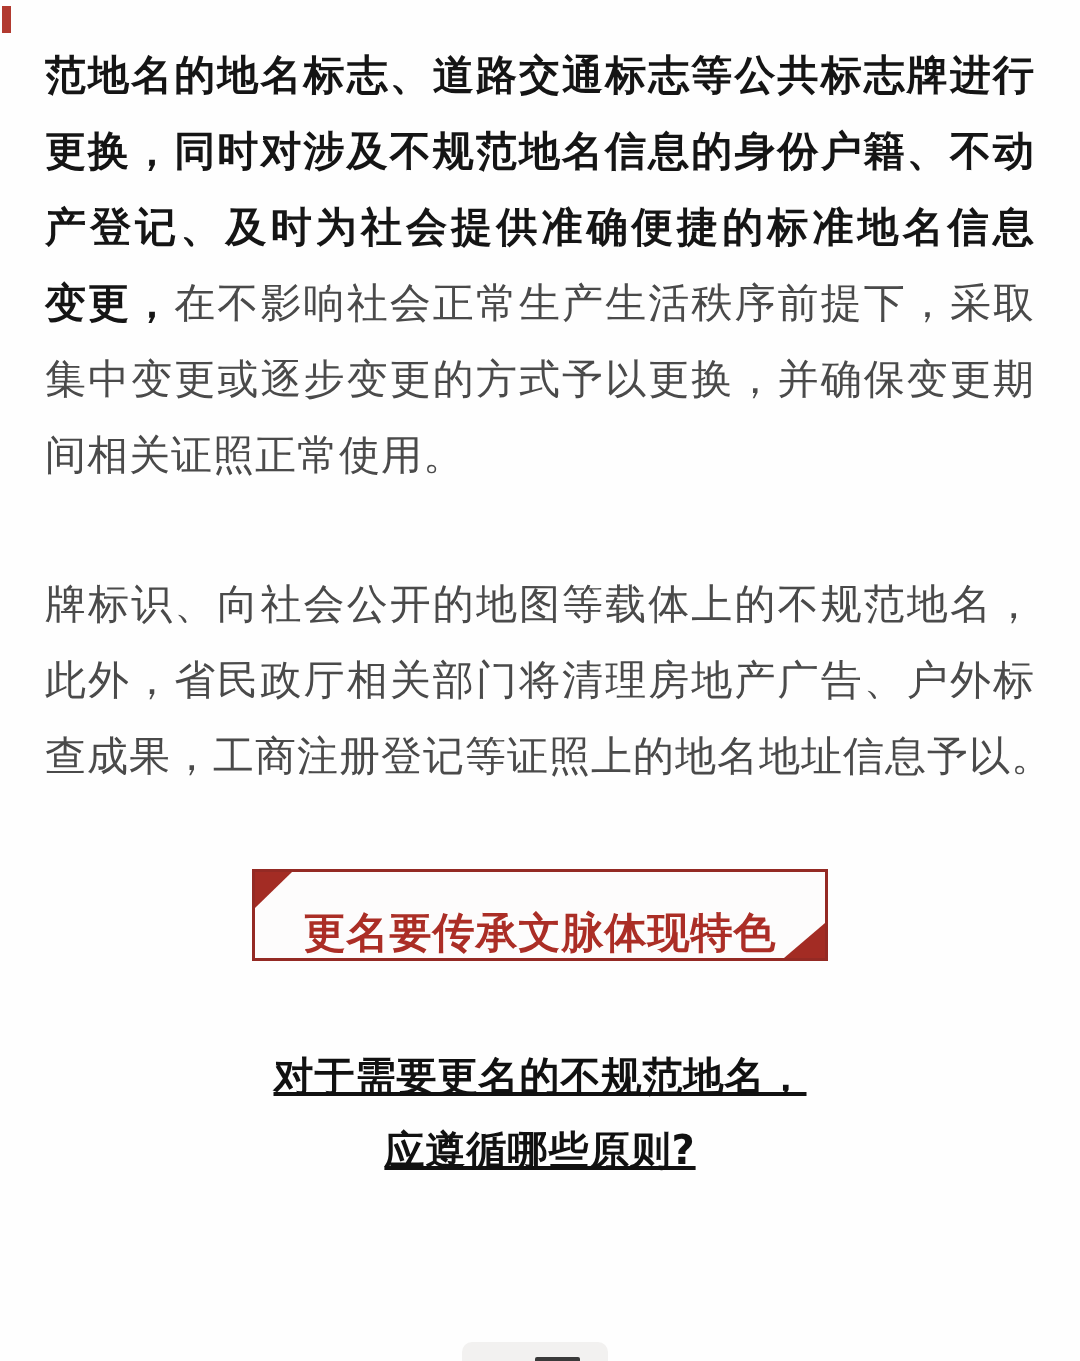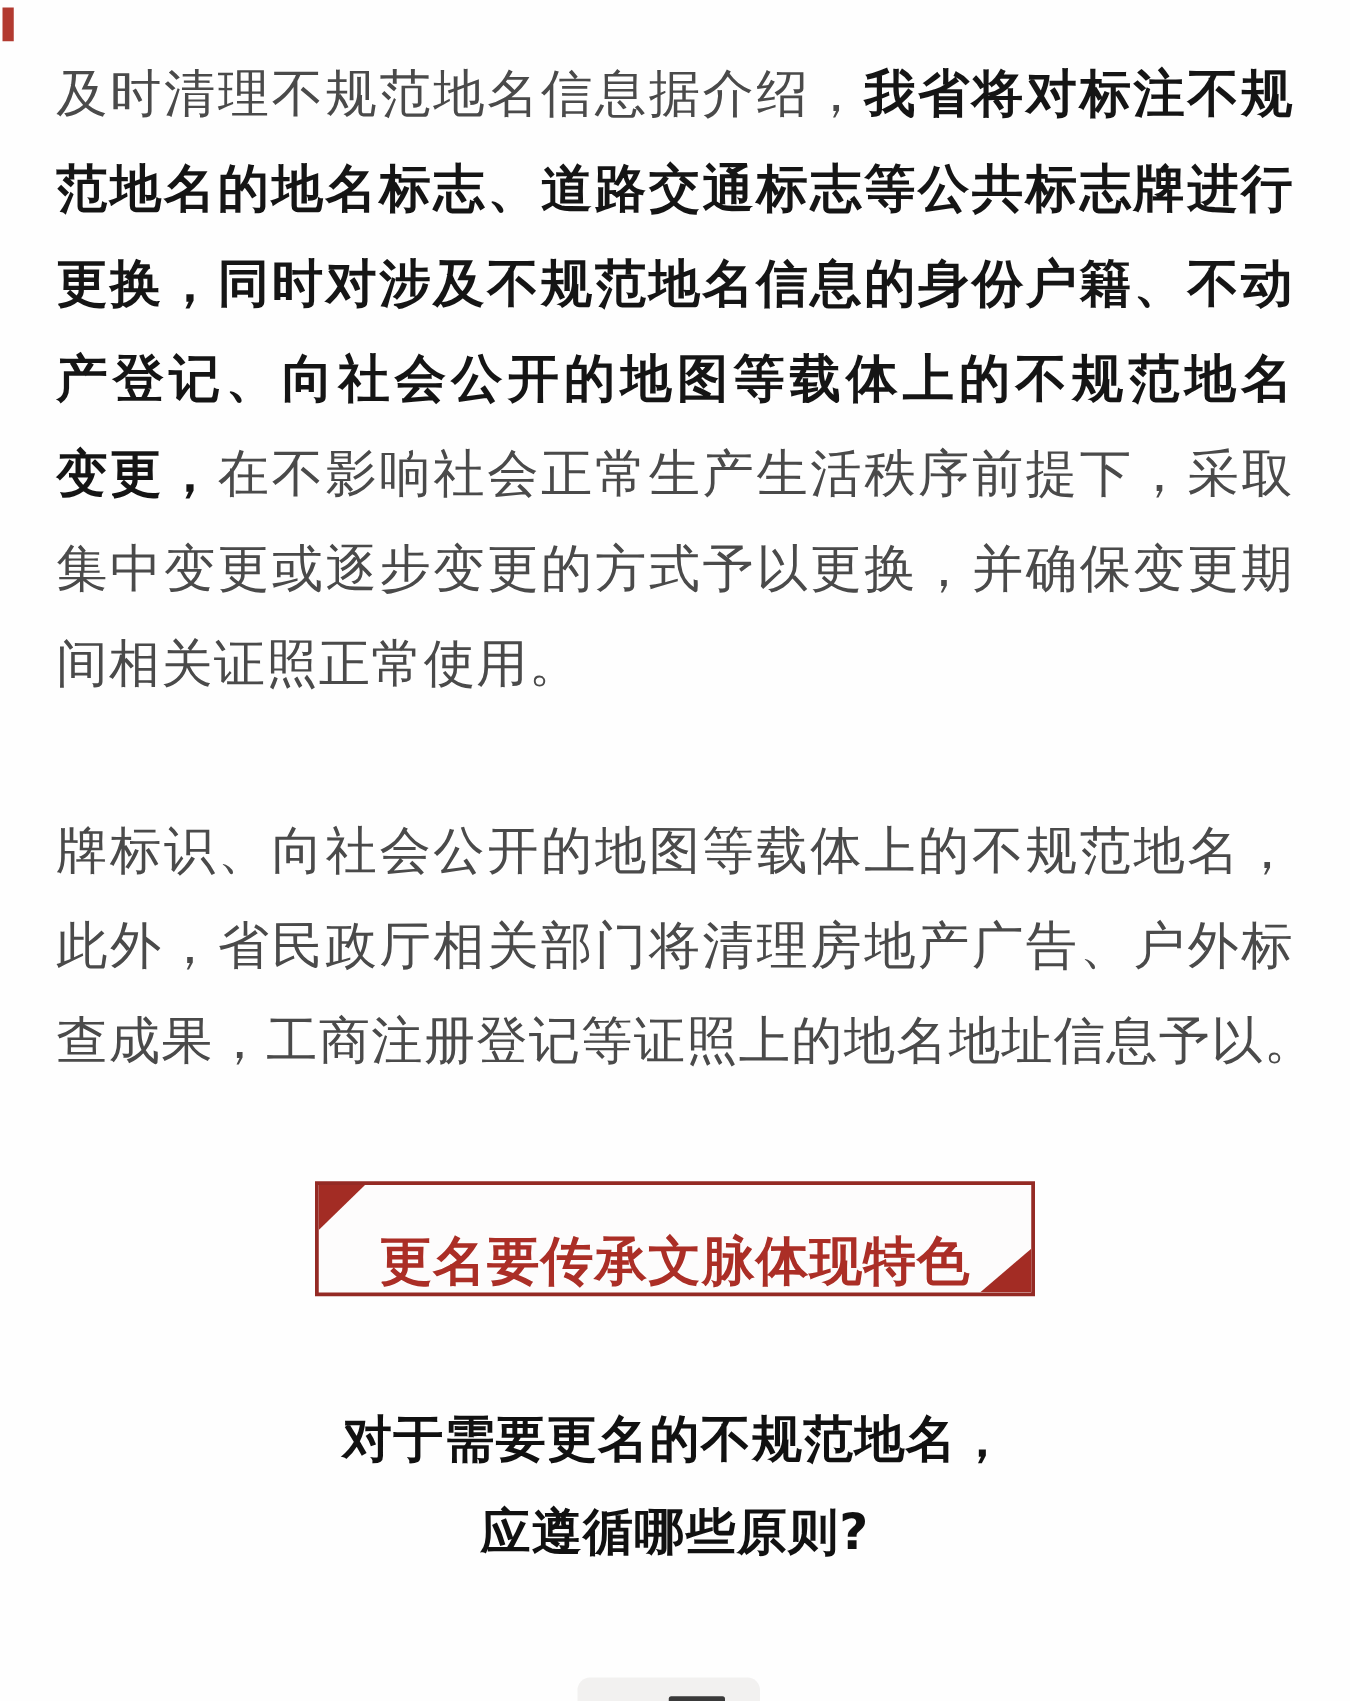--- a/index.html
+++ b/index.html
@@ -55,20 +55,21 @@
     background: #a32c24;
     clip-path: polygon(100% 0, 100% 100%, 0 100%);
   }
   
   .question {
     margin-top: 78px;
     text-align: center;
     font-size: 40px; font-weight: 700;
     color: #111111;
     letter-spacing: 1px;
+    text-decoration: underline;
   }
   .question .q-line { line-height: 74px; height: 74px; }
   
   .corner-mark {
     position: absolute; left: 2px; top: 6px;
     width: 9px; height: 27px;
     background: #b23a30;
   }
   .bottom-pill {
     position: absolute; left: 462px; bottom: 0;
@@ -85,30 +86,27 @@
 </style>
 </head>
 <body>
 
 <div class="corner-mark"></div>
 
 <div class="article">
 
   <div class="para1">
     <div class="line">
-      <span class="r">及时清理不规范地名信息据介绍，</span><span class="b">我省将对标注不规</span>
-    </div>
-    <div class="line">
       <span class="b">范地名的地名标志、道路交通标志等公共标志牌进行</span>
     </div>
     <div class="line">
       <span class="b">更换，同时对涉及不规范地名信息的身份户籍、不动</span>
     </div>
     <div class="line">
-      <span class="b">产登记、向社会公开的地图等载体上的不规范地名</span>
+      <span class="b">产登记、及时为社会提供准确便捷的标准地名信息</span>
     </div>
     <div class="line">
       <span class="b">变更，</span><span class="r">在不影响社会正常生产生活秩序前提下，采取</span>
     </div>
     <div class="line">
       <span class="r">集中变更或逐步变更的方式予以更换，并确保变更期</span>
     </div>
     <div class="line no-j">
       <span class="r">间相关证照正常使用。</span>
     </div>

